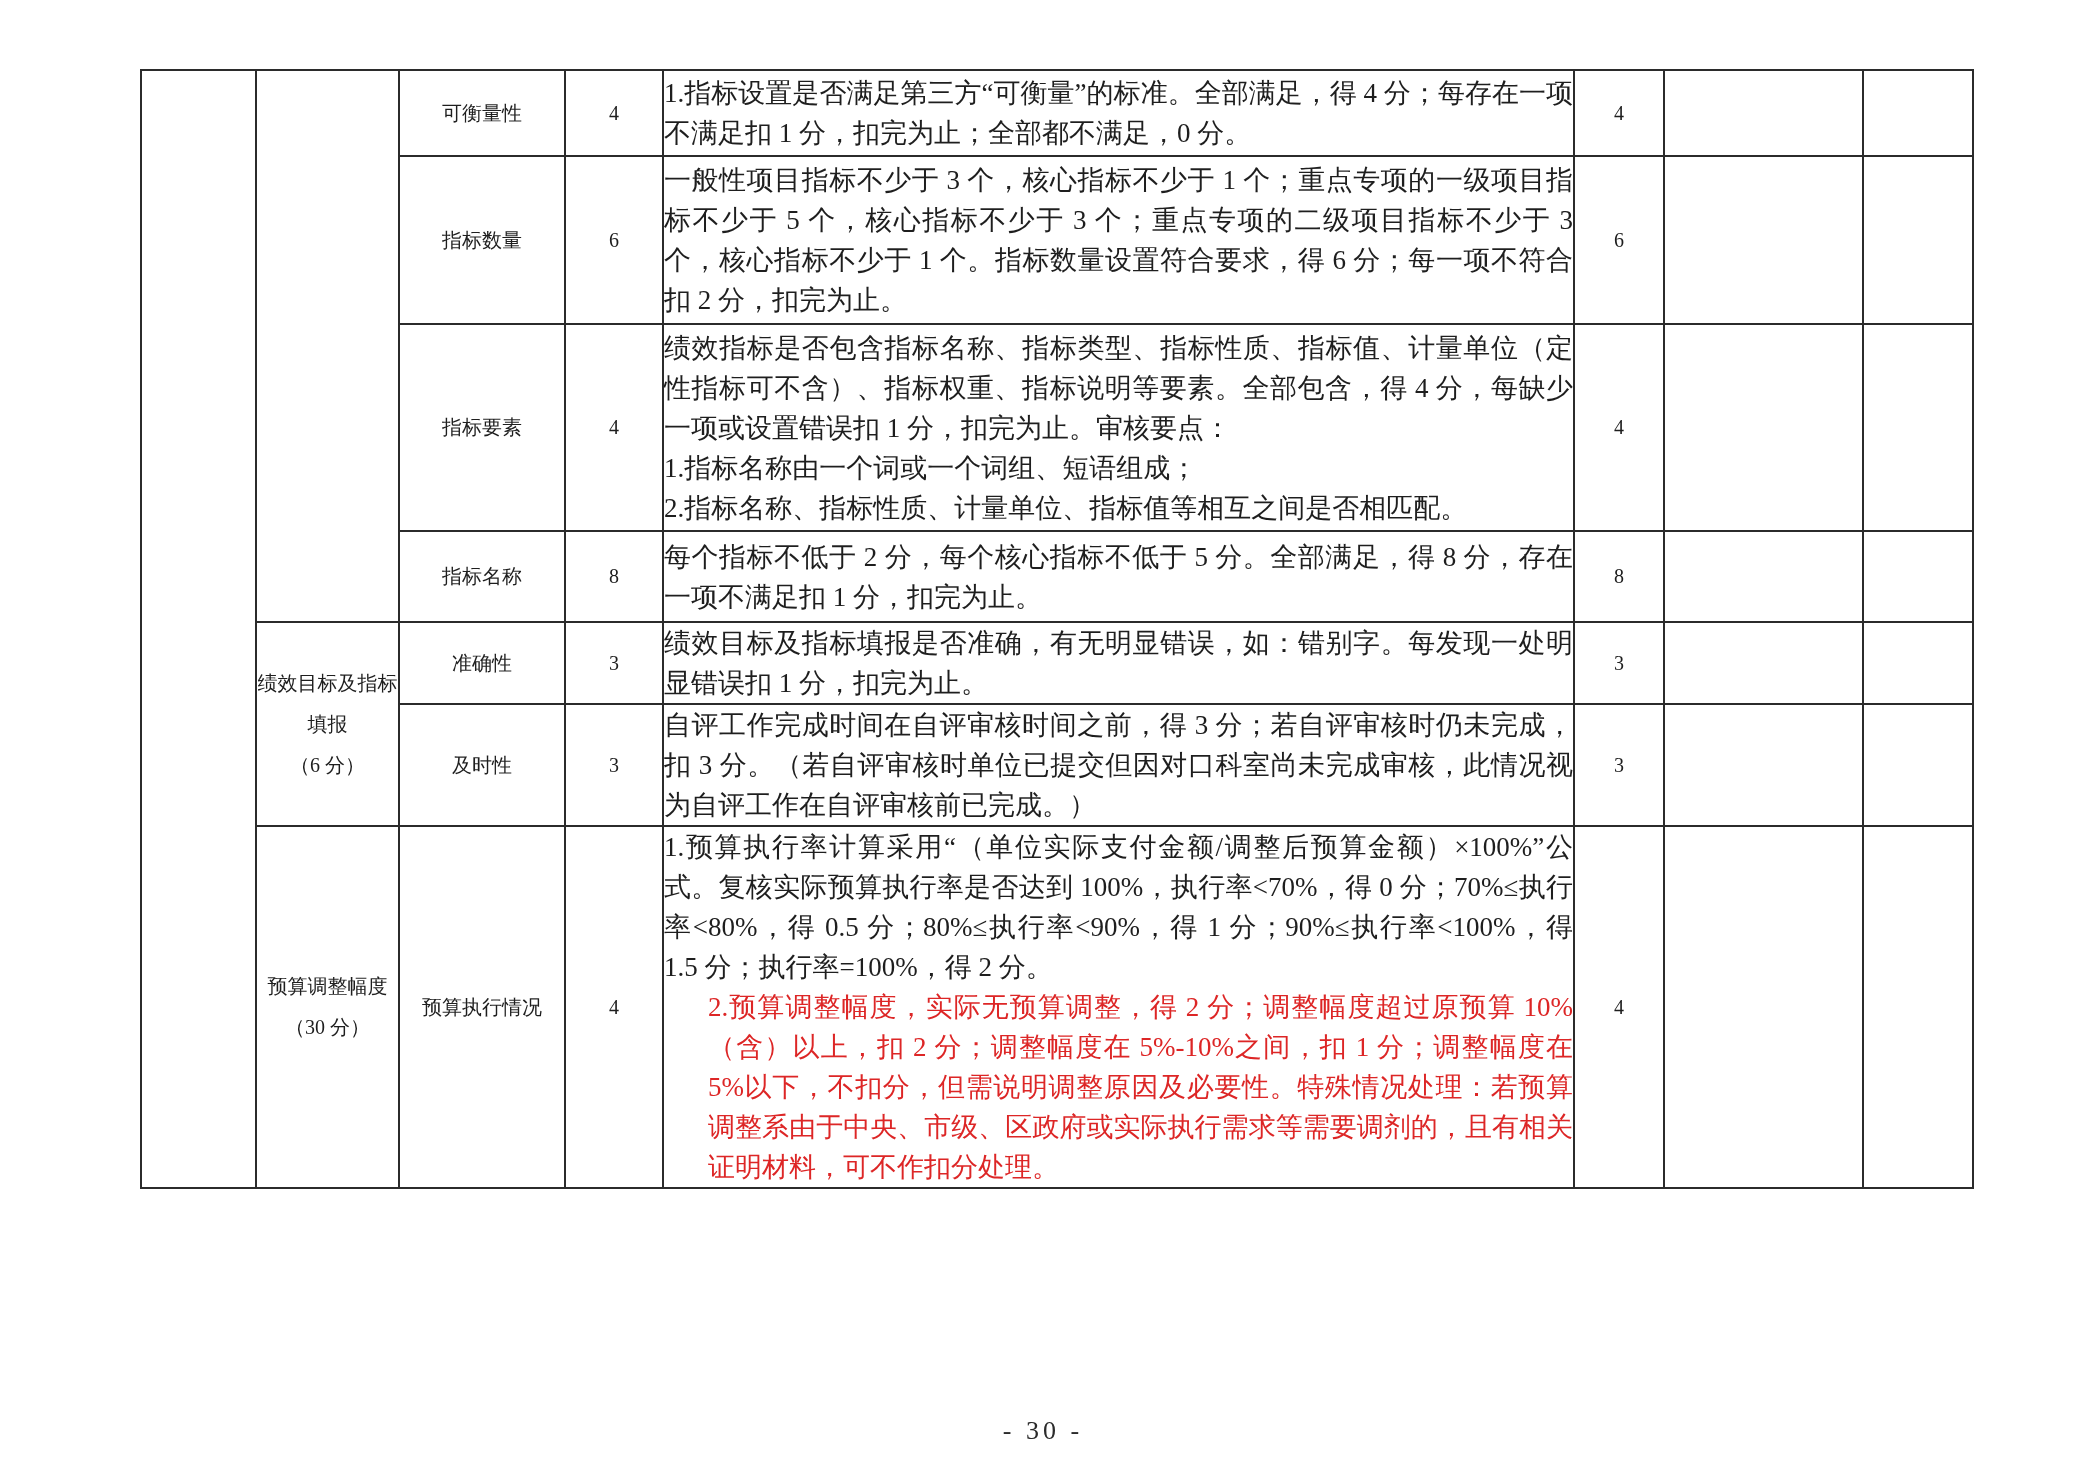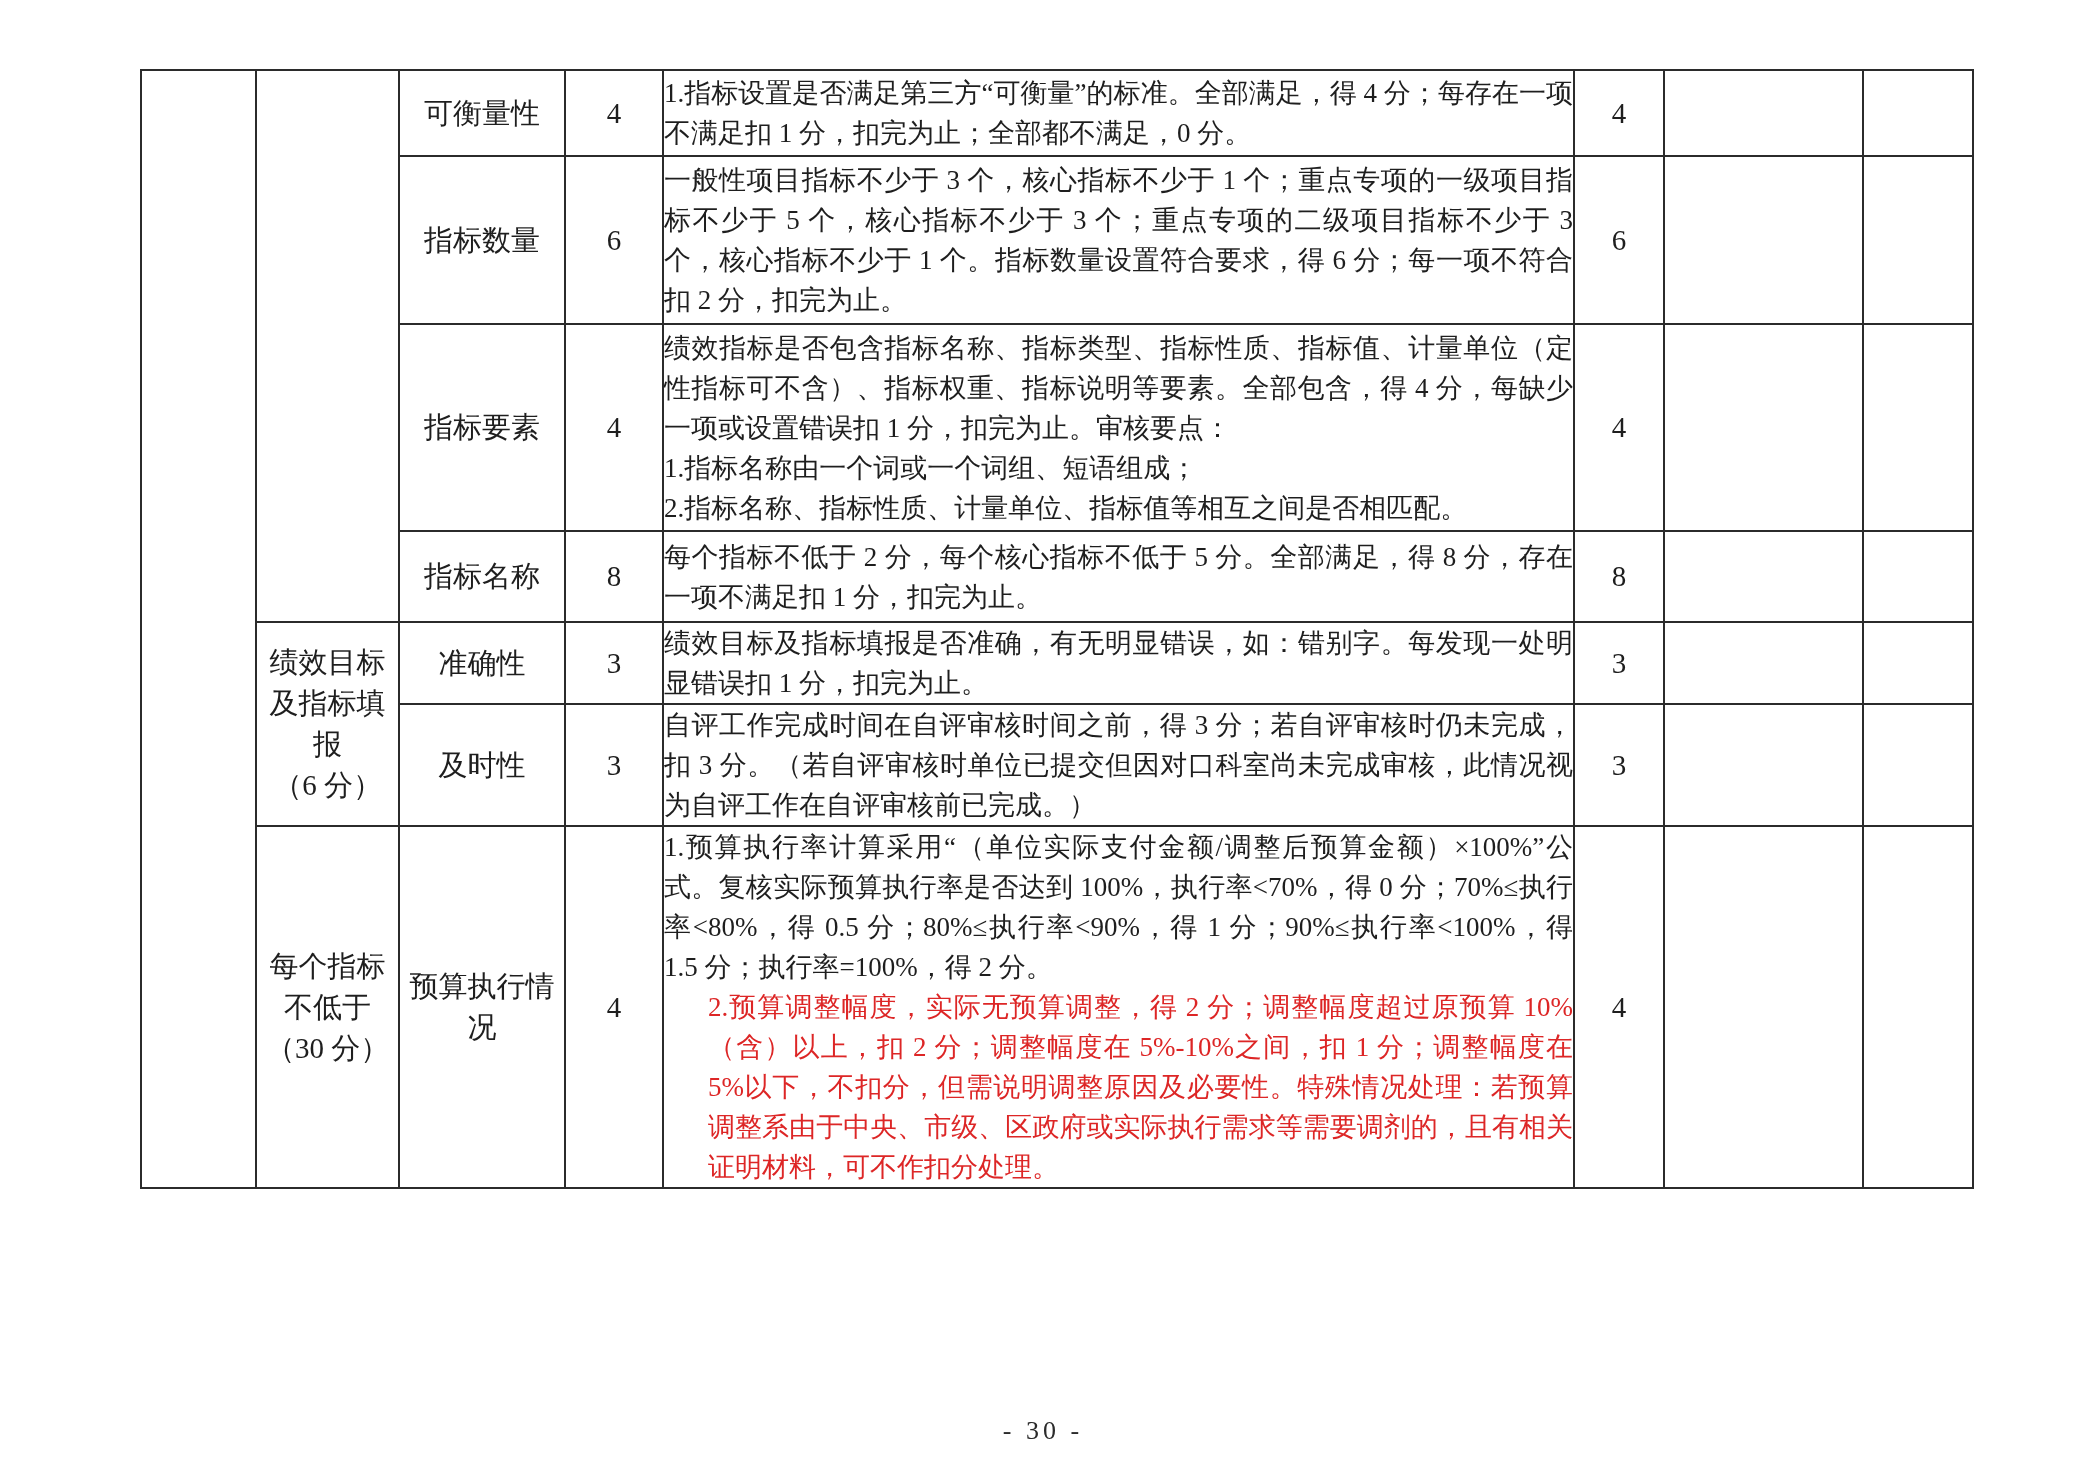--- a/index.html
+++ b/index.html
@@ -25,21 +25,21 @@
     table-layout: fixed;
   }
   table.score-table td {
     border: 2px solid #2b2b2b;
     vertical-align: middle;
     padding: 0;
     overflow: hidden;
   }
   td.center-cell {
     text-align: center;
-    font-size: 29px;
+    font-size: 20px;
     line-height: 41px;
     padding: 0 6px;
     border-radius: 7px;
   }
   td.criteria-cell {
     font-size: 27px;
     line-height: 40px;
     padding: 4px 13px;
     text-align: justify;
   }
@@ -152,21 +152,21 @@
       <td class="criteria-cell">
             <div class="criteria">自评工作完成时间在自评审核时间之前，得 3 分；若自评审核时仍未完成，扣 3 分。（若自评审核时单位已提交但因对口科室尚未完成审核，此情况视为自评工作在自评审核前已完成。）</div>
           </td>
       <td class="center-cell"><span>3</span></td>
       <td class="center-cell"></td>
       <td class="center-cell"></td>
     </tr>
 
     <tr style="height:361px">
       <td class="center-cell">
-        <div class="cat-label">每个指标不低于</div>
+        <div class="cat-label">预算调整幅度</div>
         <div class="cat-score">（30 分）</div>
       </td>
       <td class="center-cell"><span>预算执行情况</span></td>
       <td class="center-cell"><span>4</span></td>
       <td class="criteria-cell">
         <div class="criteria">1.预算执行率计算采用“（单位实际支付金额/调整后预算金额）×100%”公式。复核实际预算执行率是否达到 100%，执行率&lt;70%，得 0 分；70%≤执行率&lt;80%，得 0.5 分；80%≤执行率&lt;90%，得 1 分；90%≤执行率&lt;100%，得 1.5 分；执行率=100%，得 2 分。</div>
         <div class="criteria red-text">2.预算调整幅度，实际无预算调整，得 2 分；调整幅度超过原预算 10%（含）以上，扣 2 分；调整幅度在 5%-10%之间，扣 1 分；调整幅度在 5%以下，不扣分，但需说明调整原因及必要性。特殊情况处理：若预算调整系由于中央、市级、区政府或实际执行需求等需要调剂的，且有相关证明材料，可不作扣分处理。</div>
       </td>
       <td class="center-cell"><span>4</span></td>
       <td class="center-cell"></td>

